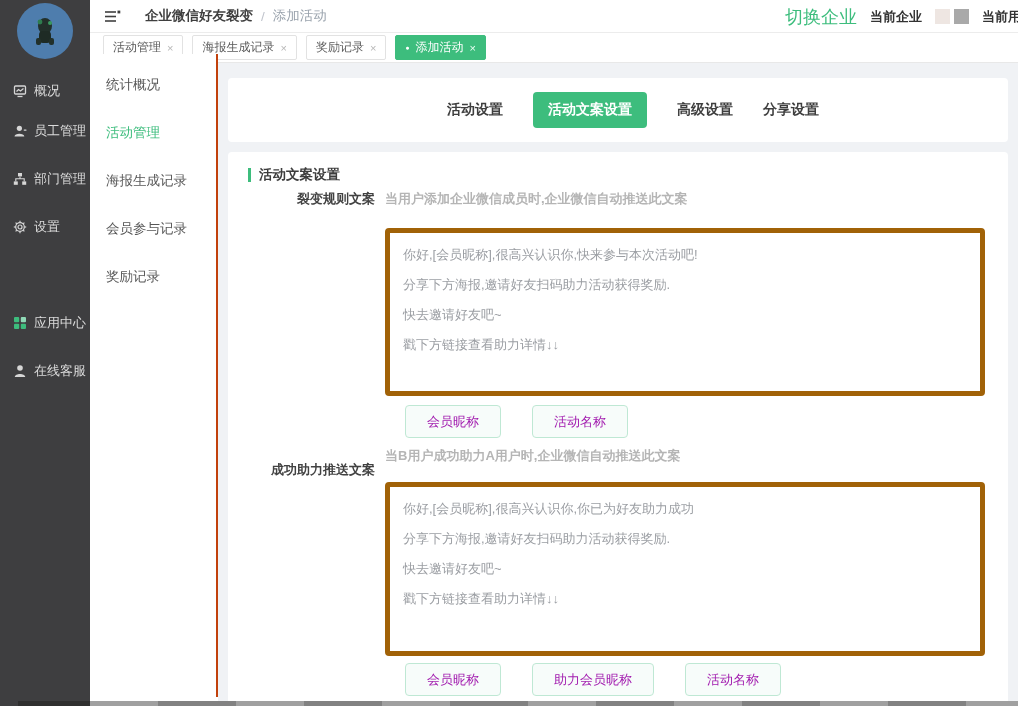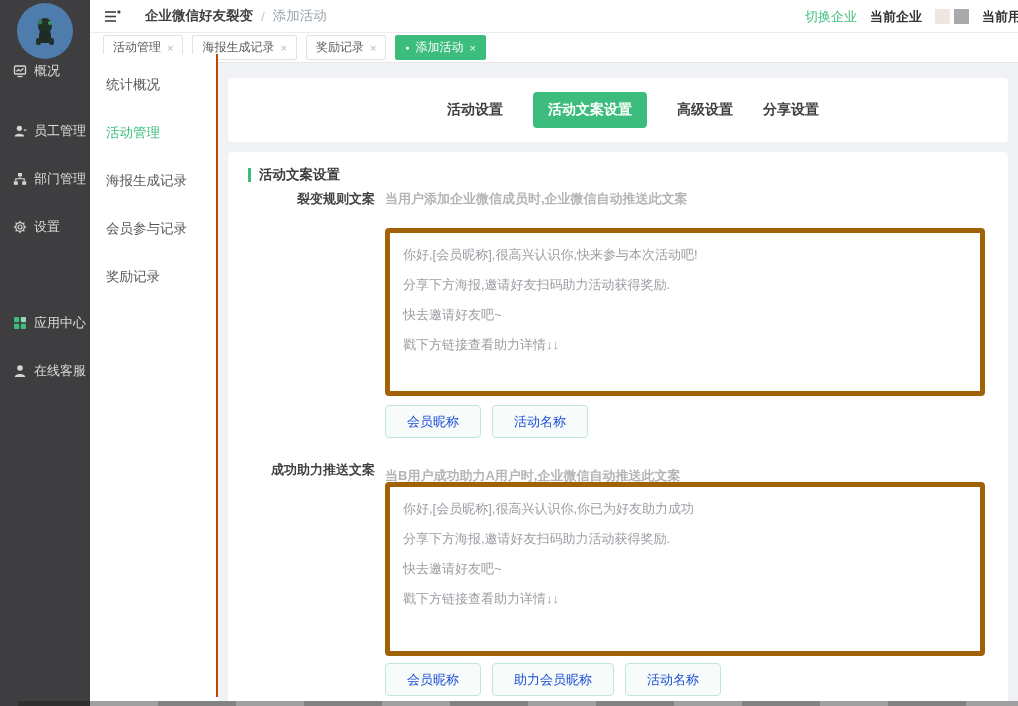--- a/index.html
+++ b/index.html
@@ -17,21 +17,21 @@
   .side-item .sicon{width:14px;height:14px;display:inline-flex;flex:none;}
   
   .topbar{position:absolute;left:90px;top:0;width:928px;height:33px;background:#fff;
     border-bottom:1px solid #ececec;display:flex;align-items:center;box-sizing:border-box;}
   .collapse{margin-left:14px;display:inline-flex;cursor:pointer;}
   .breadcrumb{margin-left:24px;font-size:13.5px;display:flex;align-items:center;}
   .bc-root{color:#3f3f3f;font-weight:bold;cursor:pointer;}
   .bc-sep{color:#c0c4cc;margin:0 8px;}
   .bc-cur{color:#9aa3ad;}
   .topbar-right{position:absolute;right:-16px;top:0;height:33px;display:flex;align-items:center;gap:13px;}
-  .switch{color:#3dbd7d;font-size:13px;cursor:pointer;text-decoration:none;}
+  .switch{color:#3dbd7d;font-size:18px;cursor:pointer;text-decoration:none;}
   .tr-label{color:#333;font-size:13px;font-weight:bold;white-space:nowrap;}
   .redact{width:15px;height:15px;display:inline-block;}
   .redact.r1{background:#eee6e2;margin-right:-9px;}
   .redact.r2{background:#a9a9a9;}
   
   .chipbar{position:absolute;left:90px;top:33px;width:928px;height:30px;background:#fff;
     border-bottom:1px solid #e8e8e8;display:flex;align-items:center;padding-left:13px;gap:9px;box-sizing:border-box;}
   .chip{height:23px;padding:0 9px;border:1px solid #e2e2e2;border-radius:2px;background:#fff;
     display:inline-flex;align-items:center;gap:6px;font-size:12px;color:#5a5a5a;cursor:pointer;white-space:nowrap;}
   .chip .x{color:#b7b7b7;font-size:11px;cursor:pointer;}
@@ -57,43 +57,43 @@
   .flabel{position:absolute;left:0;width:147px;text-align:right;font-size:13px;font-weight:bold;color:#424242;white-space:nowrap;}
   .fhint{position:absolute;left:157px;font-size:13px;color:#b5b5b5;white-space:nowrap;font-weight:bold;}
   .ta{position:absolute;left:157px;width:600px;box-sizing:border-box;border:5px solid #a16207;
     border-radius:4px;padding:7px 13px;font-size:13px;line-height:30px;color:#9b9ea3;resize:none;
     background:#fff;outline:none;font-family:"Liberation Sans","DejaVu Sans",sans-serif;overflow:hidden;}
   .ta1{top:76px;height:168px;}
   .ta2{top:330px;height:174px;}
   .btnrow{position:absolute;left:157px;display:flex;gap:11px;}
   .btnrow1{top:253px;}
   .btnrow2{top:511px;}
-  .ins-btn{height:33px;padding:0 21px;background:#f7fcfa;border:1px solid #bfe8d4;color:#1d4ed8;
-    font-size:13px;border-radius:4px;cursor:pointer;font-family:Liberation Mono, monospace;white-space:nowrap;}
+  .ins-btn{height:33px;padding:0 21px;background:#f7fcfa;border:1px solid #bfe8d4;color:#a21caf;
+    font-size:13px;border-radius:4px;cursor:pointer;font-family:Liberation Mono, monospace;white-space:nowrap;margin-left:20px;}
   
   .edge-dark{position:absolute;left:18px;top:701px;width:72px;height:5px;background:#2f2f2f;z-index:60;}
   .edge-gray{position:absolute;left:90px;top:701px;width:928px;height:5px;z-index:60;
     background:repeating-linear-gradient(90deg,#a0a0a0 0 68px,#828282 68px 146px);}
 </style>
 </head>
 <body>
 
 <aside class="sidebar">
   <div class="logo">
     <svg width="34" height="34" viewBox="0 0 34 34">
       <ellipse cx="17" cy="12" rx="7" ry="8" fill="#22302a"></ellipse>
       <rect x="11" y="17" width="12" height="12" rx="4" fill="#1e2b25"></rect>
       <circle cx="12" cy="8" r="2.4" fill="#2e7d4f"></circle>
       <circle cx="22" cy="9" r="2" fill="#39995f"></circle>
       <rect x="8" y="24" width="5" height="7" rx="2" fill="#22302a"></rect>
       <rect x="21" y="24" width="5" height="7" rx="2" fill="#22302a"></rect>
     </svg>
   </div>
 
-  <div class="side-item" style="top:60px">
+  <div class="side-item" style="top:80px">
     <span class="sicon">
       <svg width="14" height="14" viewBox="0 0 14 14" fill="none" stroke="#d6d6d6" stroke-width="1.3">
         <rect x="1.5" y="2" width="11" height="8" rx="1"></rect>
         <polyline points="3.5,7.5 5.5,5.5 7.5,7 10.5,4.5"></polyline>
         <line x1="4.5" y1="12.5" x2="9.5" y2="12.5"></line>
       </svg>
     </span>
     <span class="slabel">概况</span>
   </div>
 
@@ -232,21 +232,21 @@
     <textarea class="ta ta1" spellcheck="false" style="">你好,[会员昵称],很高兴认识你,快来参与本次活动吧!
 分享下方海报,邀请好友扫码助力活动获得奖励.
 快去邀请好友吧~
 戳下方链接查看助力详情↓↓</textarea>
     <div class="btnrow btnrow1">
       <button class="ins-btn">会员昵称</button>
       <button class="ins-btn">活动名称</button>
     </div>
 
     <label class="flabel" style="top:309px">成功助力推送文案</label>
-    <span class="fhint" style="top:315px">当B用户成功助力A用户时,企业微信自动推送此文案</span>
+    <span class="fhint" style="top:295px">当B用户成功助力A用户时,企业微信自动推送此文案</span>
     <textarea class="ta ta2" spellcheck="false" style="">你好,[会员昵称],很高兴认识你,你已为好友助力成功
 分享下方海报,邀请好友扫码助力活动获得奖励.
 快去邀请好友吧~
 戳下方链接查看助力详情↓↓</textarea>
     <div class="btnrow btnrow2">
       <button class="ins-btn">会员昵称</button>
       <button class="ins-btn">助力会员昵称</button>
       <button class="ins-btn">活动名称</button>
     </div>
   </div>

